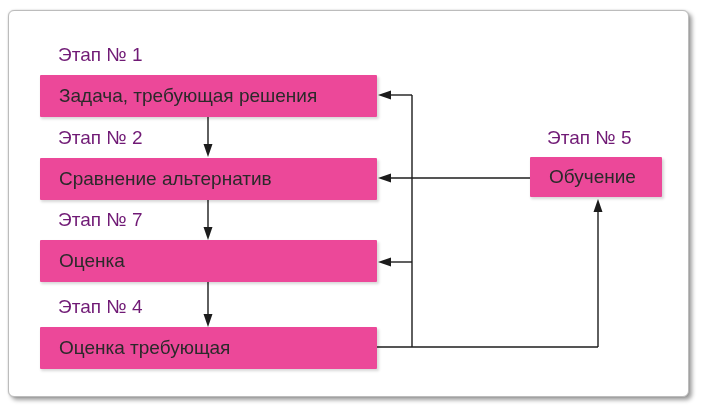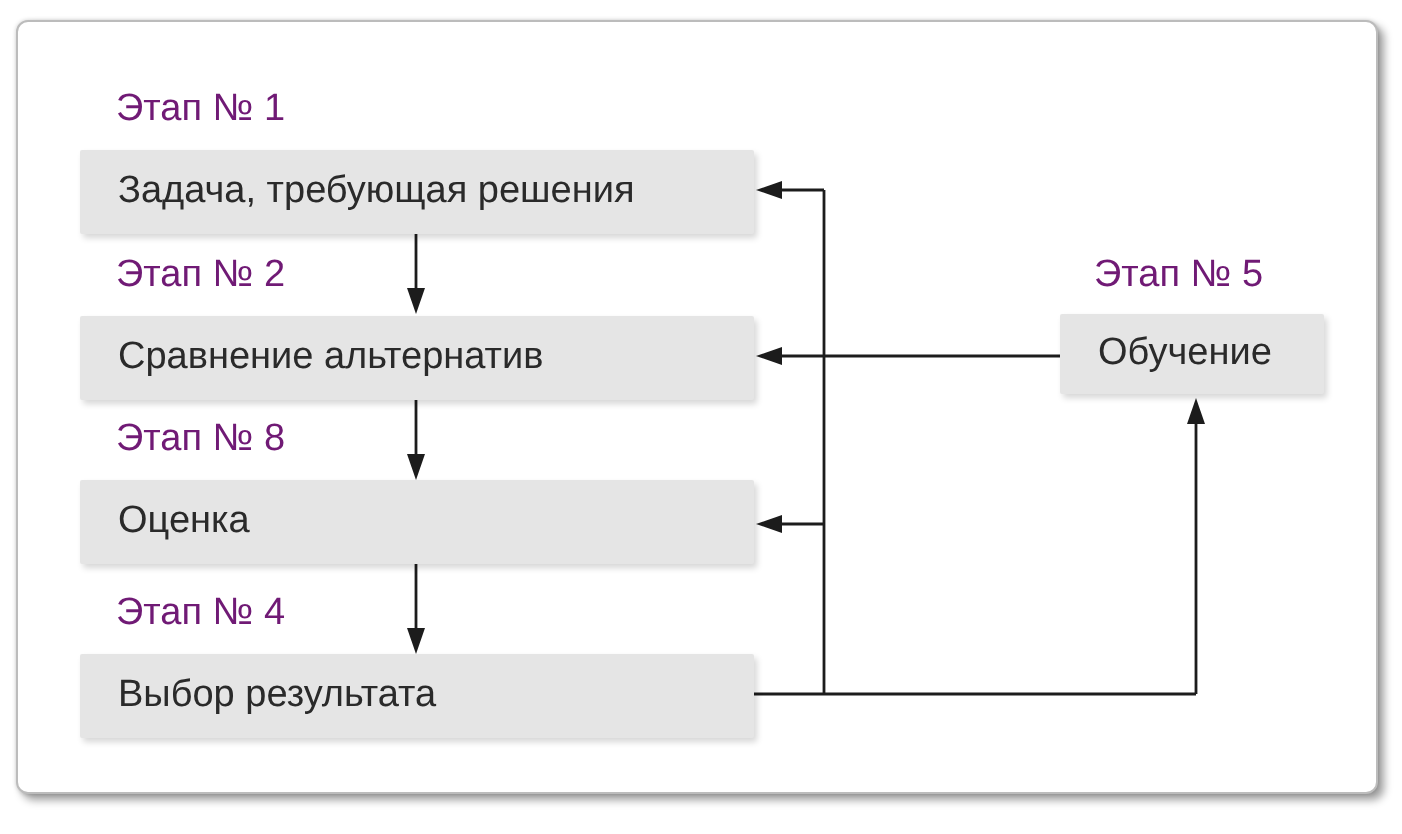--- a/index.html
+++ b/index.html
@@ -44,21 +44,21 @@
   .stage-label {
     position: absolute;
     font-size: 19px;
     line-height: 22px;
     color: #701a75;
     white-space: nowrap;
   }
   .stage-box {
     position: absolute;
     box-sizing: border-box;
-    background: #e5e5e5;
+    background: #ec4899;
     border-radius: 1px;
     box-shadow: 1.5px 2px 3px rgba(0,0,0,0.16);
     display: flex;
     align-items: center;
     padding-left: 19px;
     font-size: 19px;
     color: #2a2a2a;
     white-space: nowrap;
   }
   .box-1 { left: 40px;  top: 75px;  width: 337px; height: 42px; }
@@ -118,21 +118,21 @@
       <polygon points="598,199 593.5,212 602.5,212"></polygon>
     </g>
   </svg>
 
   <div class="stage-label label-1">Этап № 1</div>
   <div class="stage-box box-1">Задача, требующая решения</div>
 
   <div class="stage-label label-2">Этап № 2</div>
   <div class="stage-box box-2">Сравнение альтернатив</div>
 
-  <div class="stage-label label-3">Этап № 8</div>
+  <div class="stage-label label-3">Этап № 7</div>
   <div class="stage-box box-3">Оценка</div>
 
   <div class="stage-label label-4">Этап № 4</div>
-  <div class="stage-box box-4">Выбор результата</div>
+  <div class="stage-box box-4">Оценка требующая</div>
 
   <div class="stage-label label-5">Этап № 5</div>
   <div class="stage-box box-5">Обучение</div>
 </div>
 
 </body></html>

